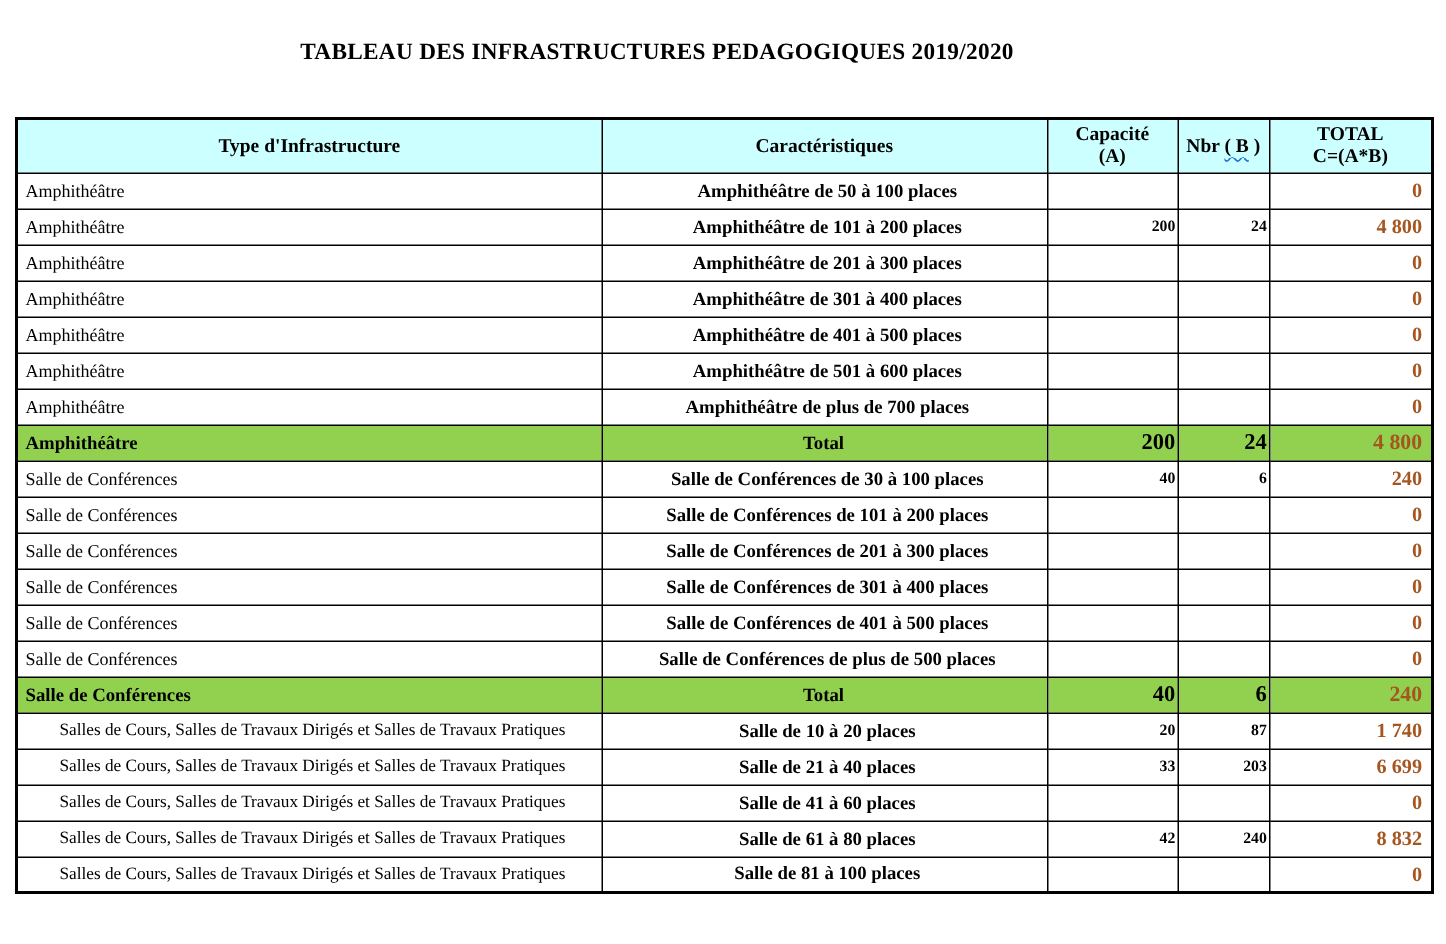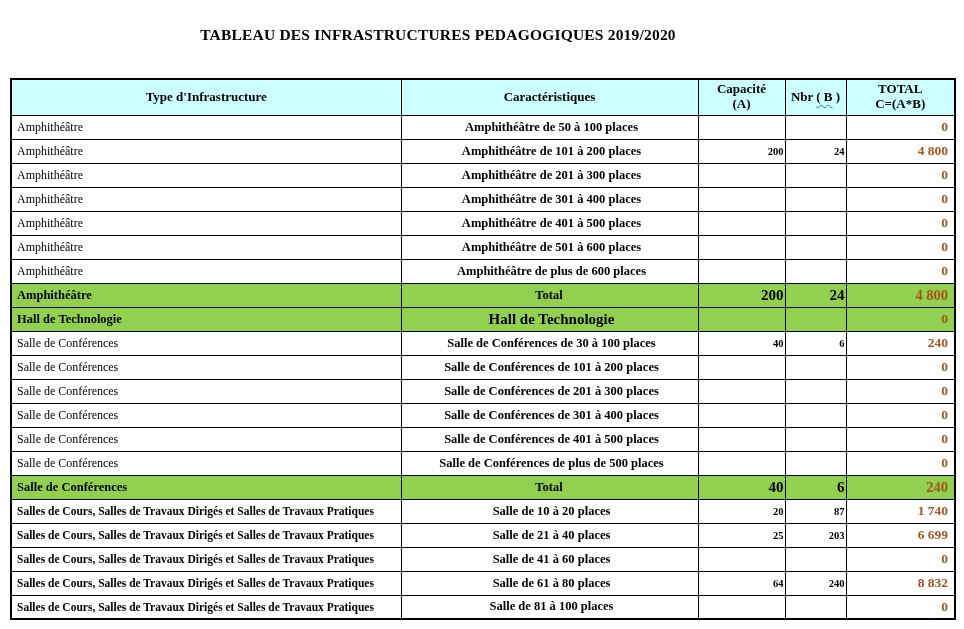--- a/index.html
+++ b/index.html
@@ -31,21 +31,21 @@
   thead tr{height:36px;margin-top:48px;}
   th{
     background:var(--header-bg);
     font-weight:bold;font-size:13px;text-align:center;line-height:1.15;
   }
   tbody tr{height:24px;padding-left:28px;}
   .c-type{font-size:12px;text-align:left;padding-left:5px;}
   .c-car{font-size:12.5px;font-weight:bold;text-align:center;padding-left:5px;}
   .c-cap,.c-nbr{font-size:10.5px;font-weight:bold;text-align:right;}
   .c-total{font-size:13.5px;font-weight:bold;text-align:right;padding-right:6px;color:var(--total-text);}
-  tr.bold-type .c-type{font-weight:bold;font-size:11.5px;}
+  tr.bold-type .c-type{font-weight:normal;font-size:11.5px;text-align:center;}
   tr.row-total td,tr.row-section td{background:var(--highlight-bg);}
   tr.row-total .c-type{font-weight:bold;font-size:12.5px;}
   tr.row-total .c-car{text-align:center;padding-left:0;}
   tr.row-total .c-cap,tr.row-total .c-nbr{font-size:15px;}
   tr.row-total .c-total{font-size:14.5px;}
   tr.row-section .c-type{font-weight:bold;font-size:12.5px;}
   tr.row-section .c-car{font-size:15px;}
   .wavy{
     text-decoration:underline wavy var(--wavy);
     text-decoration-thickness:1px;text-underline-offset:3px;
@@ -111,39 +111,32 @@
       </tr>
       <tr class="row-normal">
         <td class="c-type">Amphithéâtre</td>
         <td class="c-car">Amphithéâtre de 501 à 600 places</td>
         <td class="c-cap"></td>
         <td class="c-nbr"></td>
         <td class="c-total">0</td>
       </tr>
       <tr class="row-normal">
         <td class="c-type">Amphithéâtre</td>
-        <td class="c-car">Amphithéâtre de plus de 600 places</td>
+        <td class="c-car">Amphithéâtre de plus de 700 places</td>
         <td class="c-cap"></td>
         <td class="c-nbr"></td>
         <td class="c-total">0</td>
       </tr>
       <tr class="row-total">
         <td class="c-type">Amphithéâtre</td>
         <td class="c-car">Total</td>
         <td class="c-cap">200</td>
         <td class="c-nbr">24</td>
         <td class="c-total">4 800</td>
       </tr>
-      <tr class="row-section">
-        <td class="c-type">Hall de Technologie</td>
-        <td class="c-car">Hall de Technologie</td>
-        <td class="c-cap"></td>
-        <td class="c-nbr"></td>
-        <td class="c-total">0</td>
-      </tr>
       <tr class="row-normal">
         <td class="c-type">Salle de Conférences</td>
         <td class="c-car">Salle de Conférences de 30 à 100 places</td>
         <td class="c-cap">40</td>
         <td class="c-nbr">6</td>
         <td class="c-total">240</td>
       </tr>
       <tr class="row-normal">
         <td class="c-type">Salle de Conférences</td>
         <td class="c-car">Salle de Conférences de 101 à 200 places</td>
@@ -189,35 +182,35 @@
       <tr class="row-normal bold-type">
         <td class="c-type">Salles de Cours, Salles de Travaux Dirigés et Salles de Travaux Pratiques</td>
         <td class="c-car">Salle de 10 à 20 places</td>
         <td class="c-cap">20</td>
         <td class="c-nbr">87</td>
         <td class="c-total">1 740</td>
       </tr>
       <tr class="row-normal bold-type">
         <td class="c-type">Salles de Cours, Salles de Travaux Dirigés et Salles de Travaux Pratiques</td>
         <td class="c-car">Salle de 21 à 40 places</td>
-        <td class="c-cap">25</td>
+        <td class="c-cap">33</td>
         <td class="c-nbr">203</td>
         <td class="c-total">6 699</td>
       </tr>
       <tr class="row-normal bold-type">
         <td class="c-type">Salles de Cours, Salles de Travaux Dirigés et Salles de Travaux Pratiques</td>
         <td class="c-car">Salle de 41 à 60 places</td>
         <td class="c-cap"></td>
         <td class="c-nbr"></td>
         <td class="c-total">0</td>
       </tr>
       <tr class="row-normal bold-type">
         <td class="c-type">Salles de Cours, Salles de Travaux Dirigés et Salles de Travaux Pratiques</td>
         <td class="c-car">Salle de 61 à 80 places</td>
-        <td class="c-cap">64</td>
+        <td class="c-cap">42</td>
         <td class="c-nbr">240</td>
         <td class="c-total">8 832</td>
       </tr>
       <tr class="row-normal bold-type">
         <td class="c-type">Salles de Cours, Salles de Travaux Dirigés et Salles de Travaux Pratiques</td>
         <td class="c-car">Salle de 81 à 100 places</td>
         <td class="c-cap"></td>
         <td class="c-nbr"></td>
         <td class="c-total">0</td>
       </tr>

